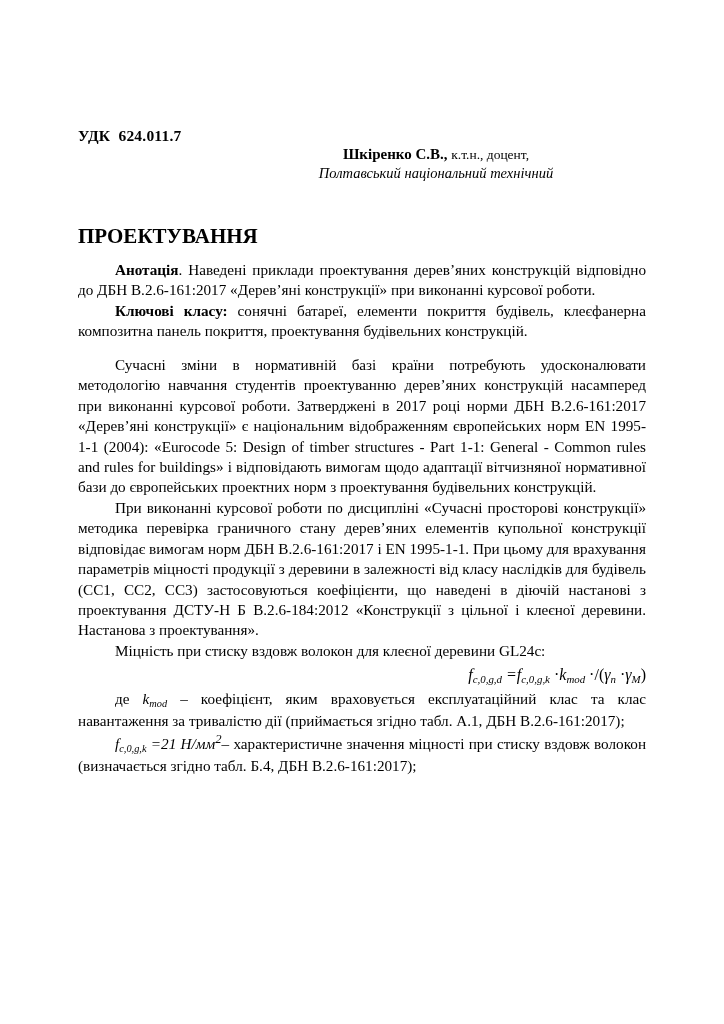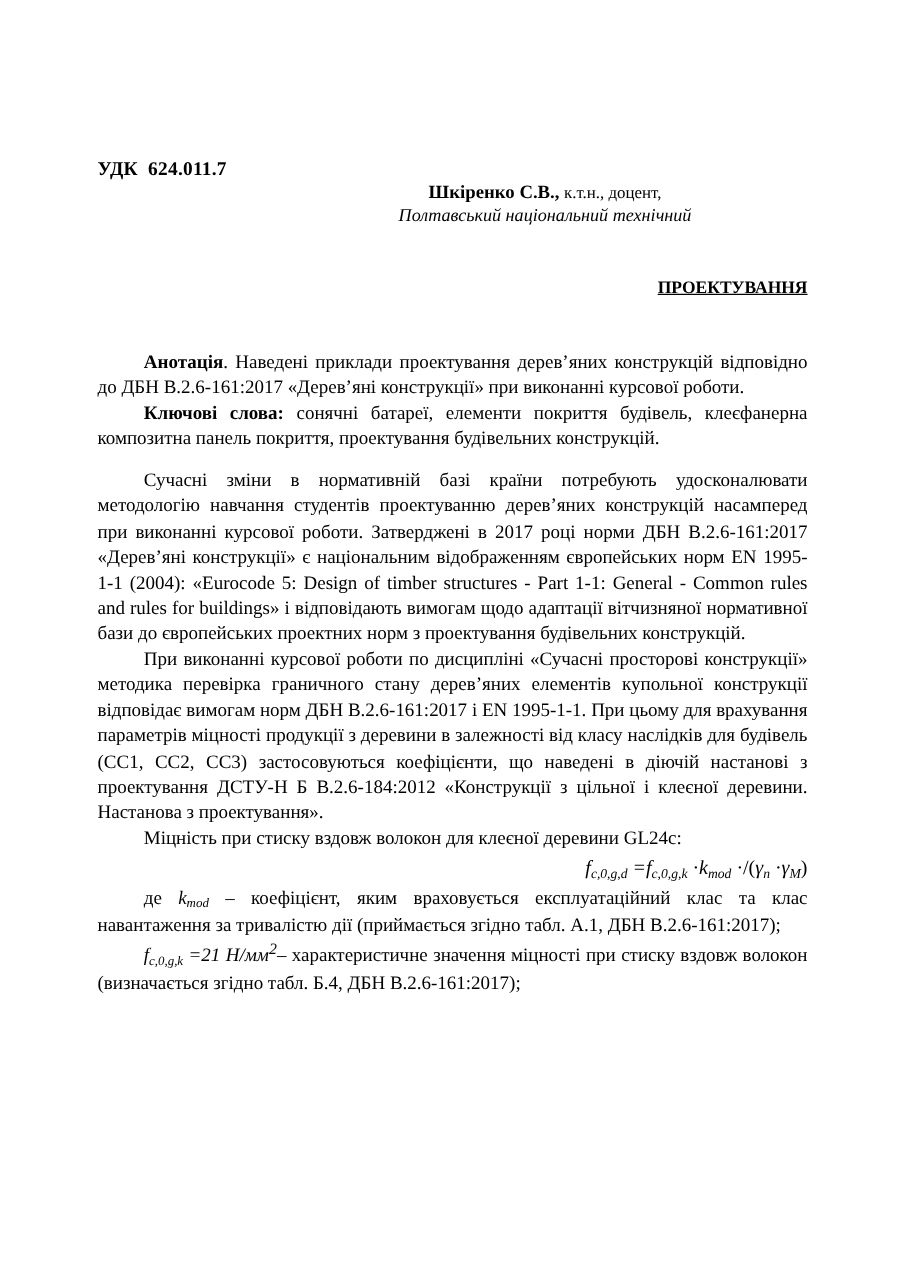--- a/index.html
+++ b/index.html
@@ -62,33 +62,32 @@
     font-size: 14.5px;
     white-space: nowrap;
   }
 
   
   .title {
     position: absolute;
     left: 0;
     top: 222px;
     width: 568px;
-    text-align: right;
+    text-align: left;
     font-weight: bold;
-    font-size: 14px;
+    font-size: 21px;
     line-height: 1.35;
-    text-decoration: underline;
   }
   .title-line { display: block; white-space: nowrap; }
 
   
   .body {
     position: absolute;
     left: 0;
-    top: 280px;
+    top: 260px;
     width: 568px;
     font-size: 15.2px;
     line-height: 1.345;
     text-align: justify;
     text-justify: inter-word;
   }
 
   p.para {
     margin: 0;
     text-indent: 37px;
@@ -140,21 +139,21 @@
   </div>
 
   <div class="title">
     <span class="title-line">ПРОЕКТУВАННЯ</span>
   </div>
 
   <div class="body">
 
     <p class="para"><b class="lead">Анотація</b><span>. Наведені приклади проектування дерев’яних конструкцій відповідно до ДБН В.2.6-161:2017 «Дерев’яні конструкції» при виконанні курсової роботи.</span></p>
 
-    <p class="para"><b class="lead">Ключові слова:</b><span> сонячні батареї, елементи покриття будівель, клеєфанерна композитна панель покриття, проектування будівельних конструкцій.</span></p>
+    <p class="para"><b class="lead">Ключові класу:</b><span> сонячні батареї, елементи покриття будівель, клеєфанерна композитна панель покриття, проектування будівельних конструкцій.</span></p>
 
     <div class="gap-sm"></div>
 
     <p class="para">Сучасні зміни в нормативній базі країни потребують удосконалювати методологію навчання студентів проектуванню дерев’яних конструкцій насамперед при виконанні курсової роботи. Затверджені в 2017 році норми ДБН В.2.6-161:2017 «Дерев’яні конструкції» є національним відображенням європейських норм EN 1995-1-1 (2004): «Eurocode 5: Design of timber structures - Part 1-1: General - Common rules and rules for buildings» і відповідають вимогам щодо адаптації вітчизняної нормативної бази до європейських проектних норм з проектування будівельних конструкцій.</p>
 
     <p class="para">При виконанні курсової роботи по дисципліні «Сучасні просторові конструкції» методика перевірка граничного стану дерев’яних елементів купольної конструкції відповідає вимогам норм ДБН В.2.6-161:2017 і EN 1995-1-1. При цьому для врахування параметрів міцності продукції з деревини в залежності від класу наслідків для будівель (СС1, СС2, СС3) застосовуються коефіцієнти, що наведені в діючій настанові з проектування ДСТУ-Н Б В.2.6-184:2012 «Конструкції з цільної і клеєної деревини. Настанова з проектування».</p>
 
     <p class="para">Міцність при стиску вздовж волокон для клеєної деревини GL24c:</p>
 
     <div class="formula">

